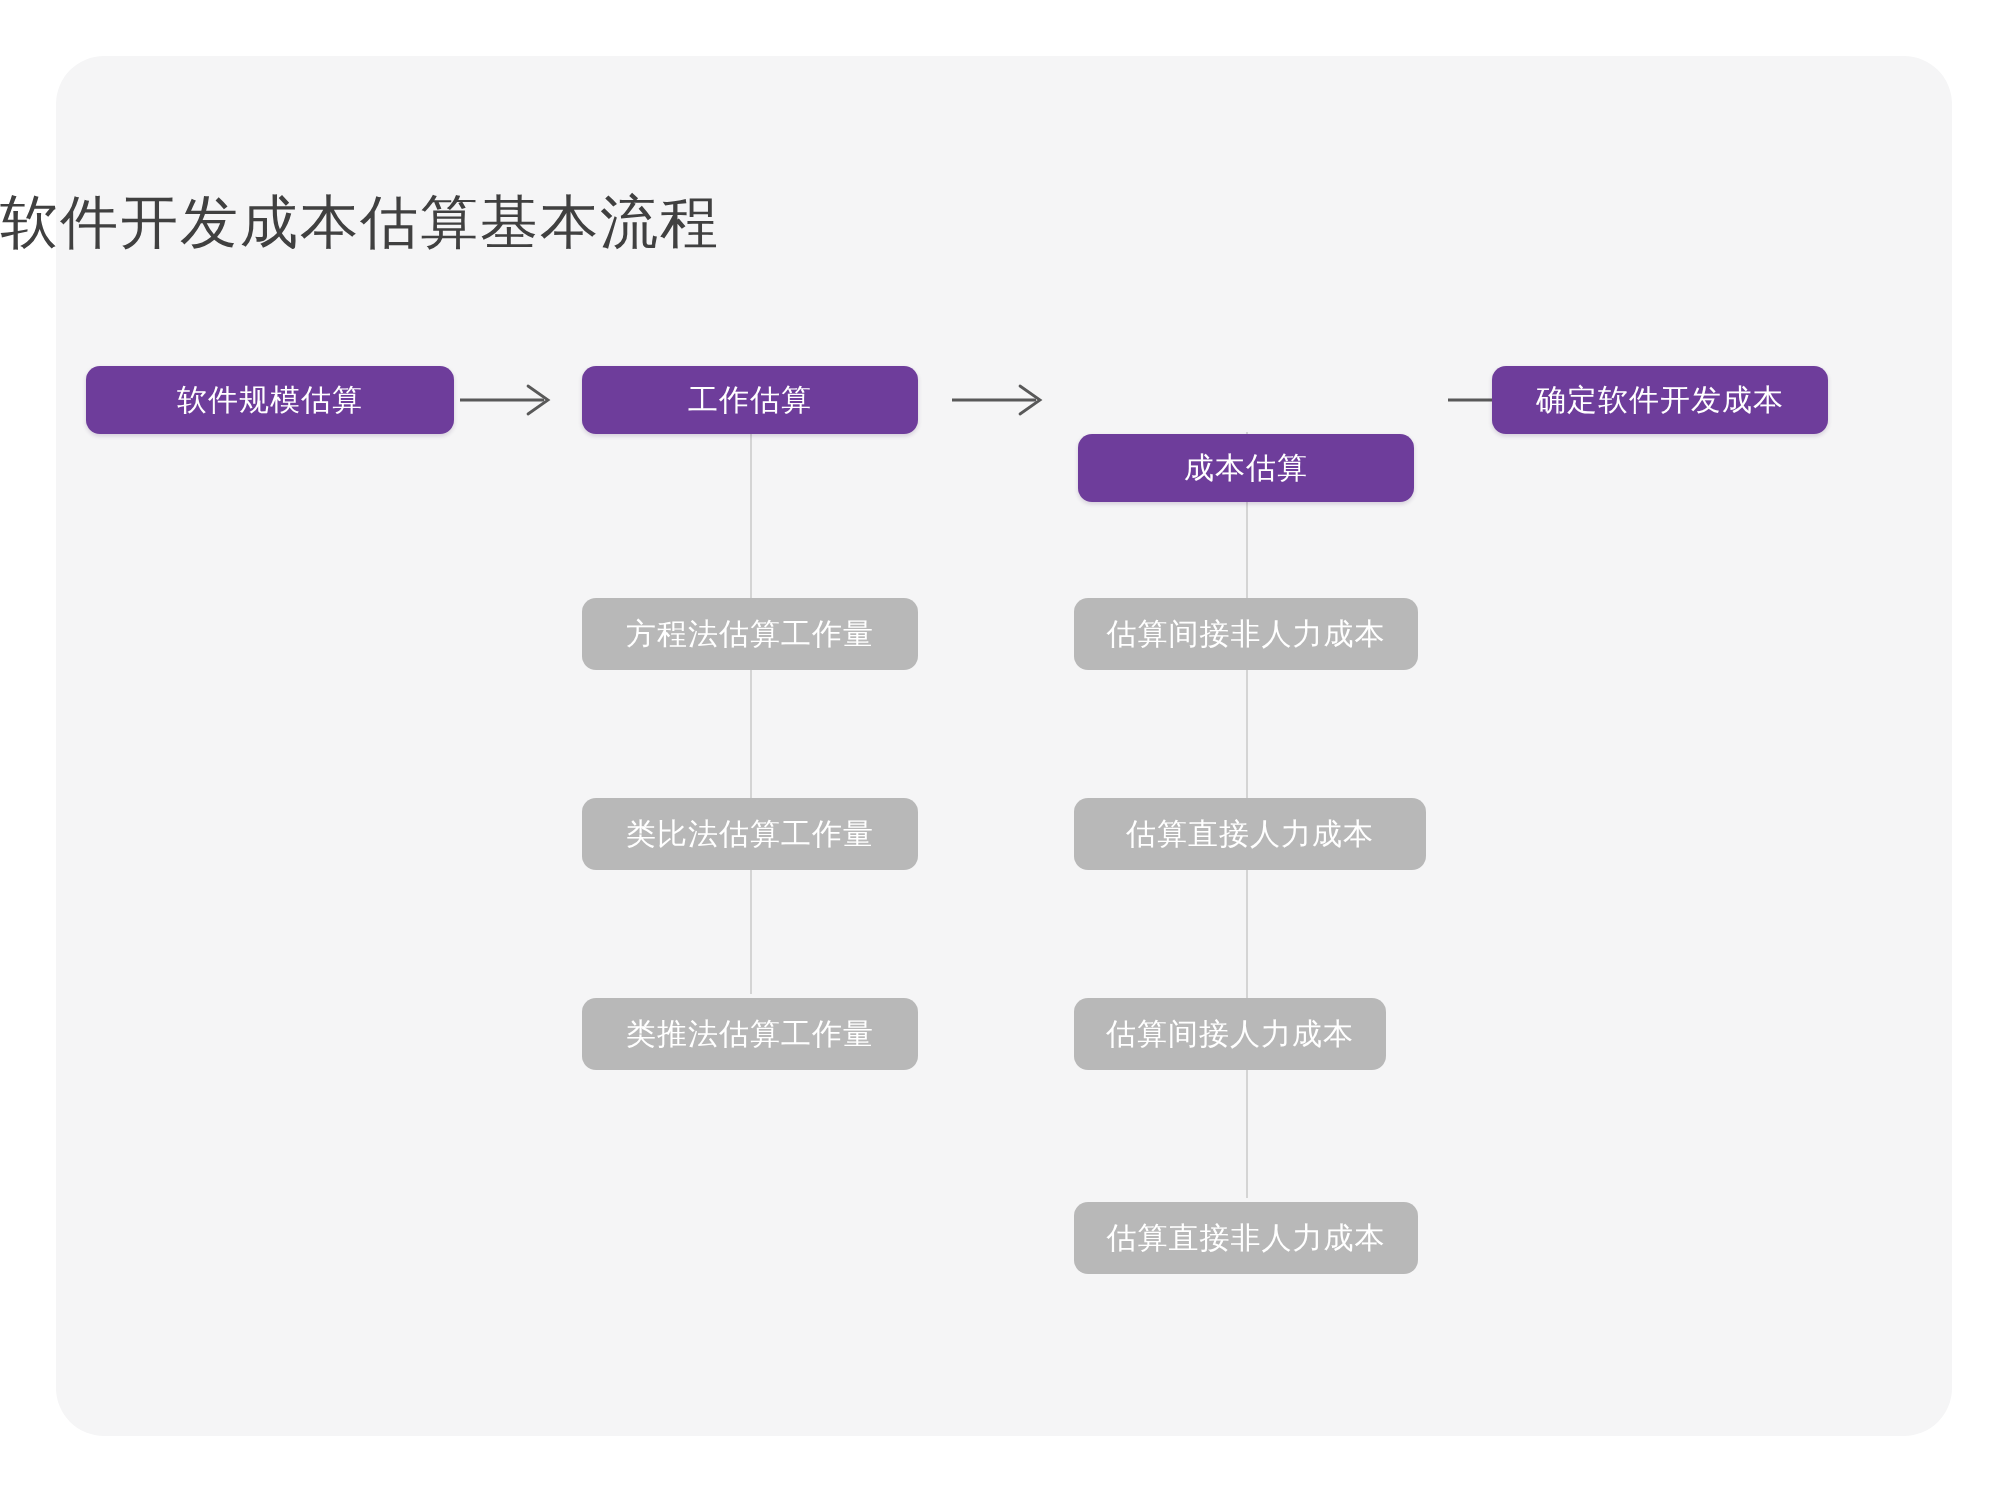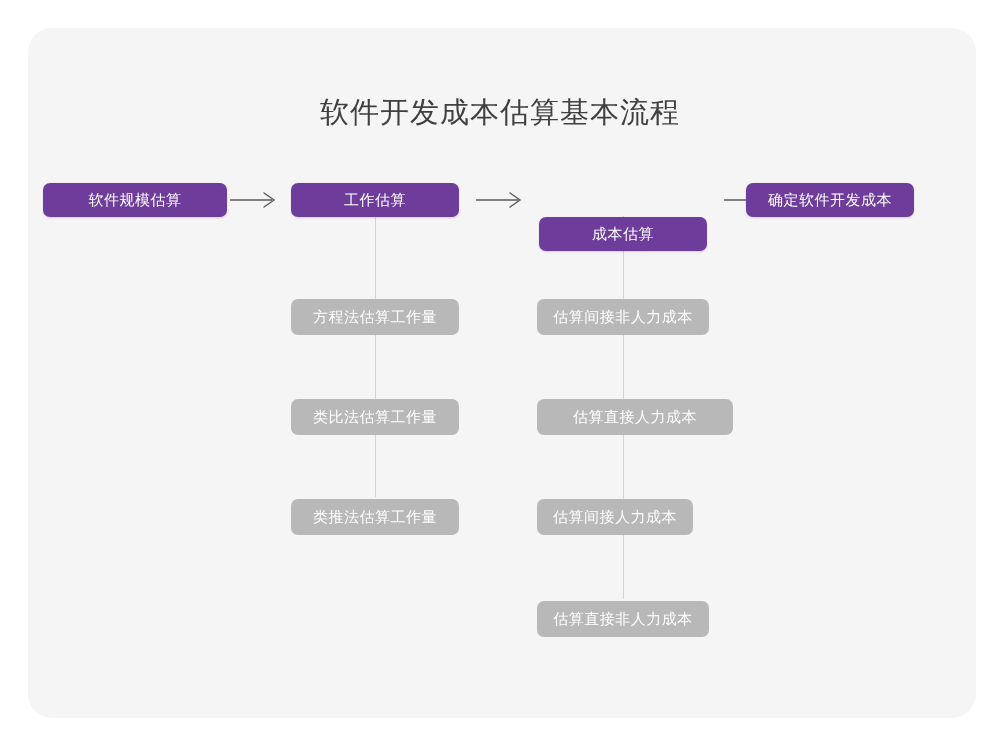--- a/index.html
+++ b/index.html
@@ -20,21 +20,21 @@
     position: absolute;
     left: 28px; top: 28px;
     width: 948px; height: 690px;
     background: #f5f5f6;
     border-radius: 24px;
   }
   #title {
     position: absolute;
     left: 0; top: 92px;
     width: 1000px;
-    text-align: center;
+    text-align: left;
     font-size: 29px;
     line-height: 40px;
     color: #404040;
     letter-spacing: 1px;
     white-space: nowrap;
   }
 
   
   .vline {
     position: absolute;
@@ -134,21 +134,21 @@
   </div>
 
   <div class="node sub" style="left:291px; top:479px; width:168px;">
     <span class="lbl">类推法估算工作量</span>
   </div>
 
   <div class="node sub" style="left:537px; top:279px; width:172px;">
     <span class="lbl">估算间接非人力成本</span>
   </div>
 
-  <div class="node sub" style="left:537px; top:379px; width:196px;">
+  <div class="node sub" style="left:537px; top:379px; width:176px;">
     <span class="lbl">估算直接人力成本</span>
   </div>
 
   <div class="node sub" style="left:537px; top:479px; width:156px;">
     <span class="lbl">估算间接人力成本</span>
   </div>
 
   <div class="node sub" style="left:537px; top:581px; width:172px;justify-content:center;">
     <span class="lbl">估算直接非人力成本</span>
   </div>

